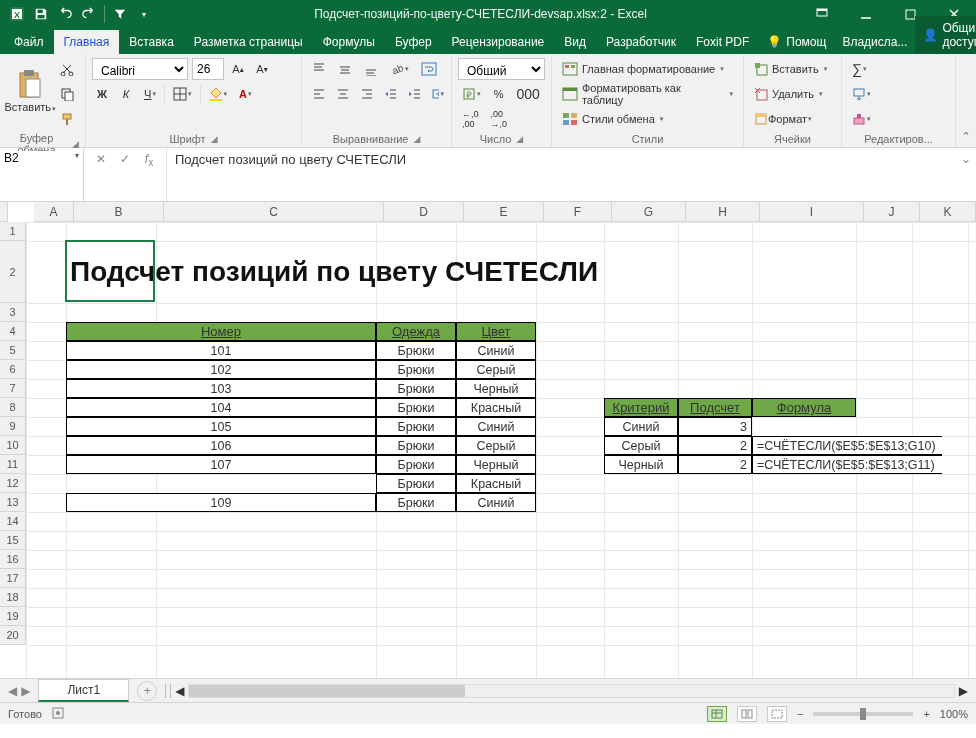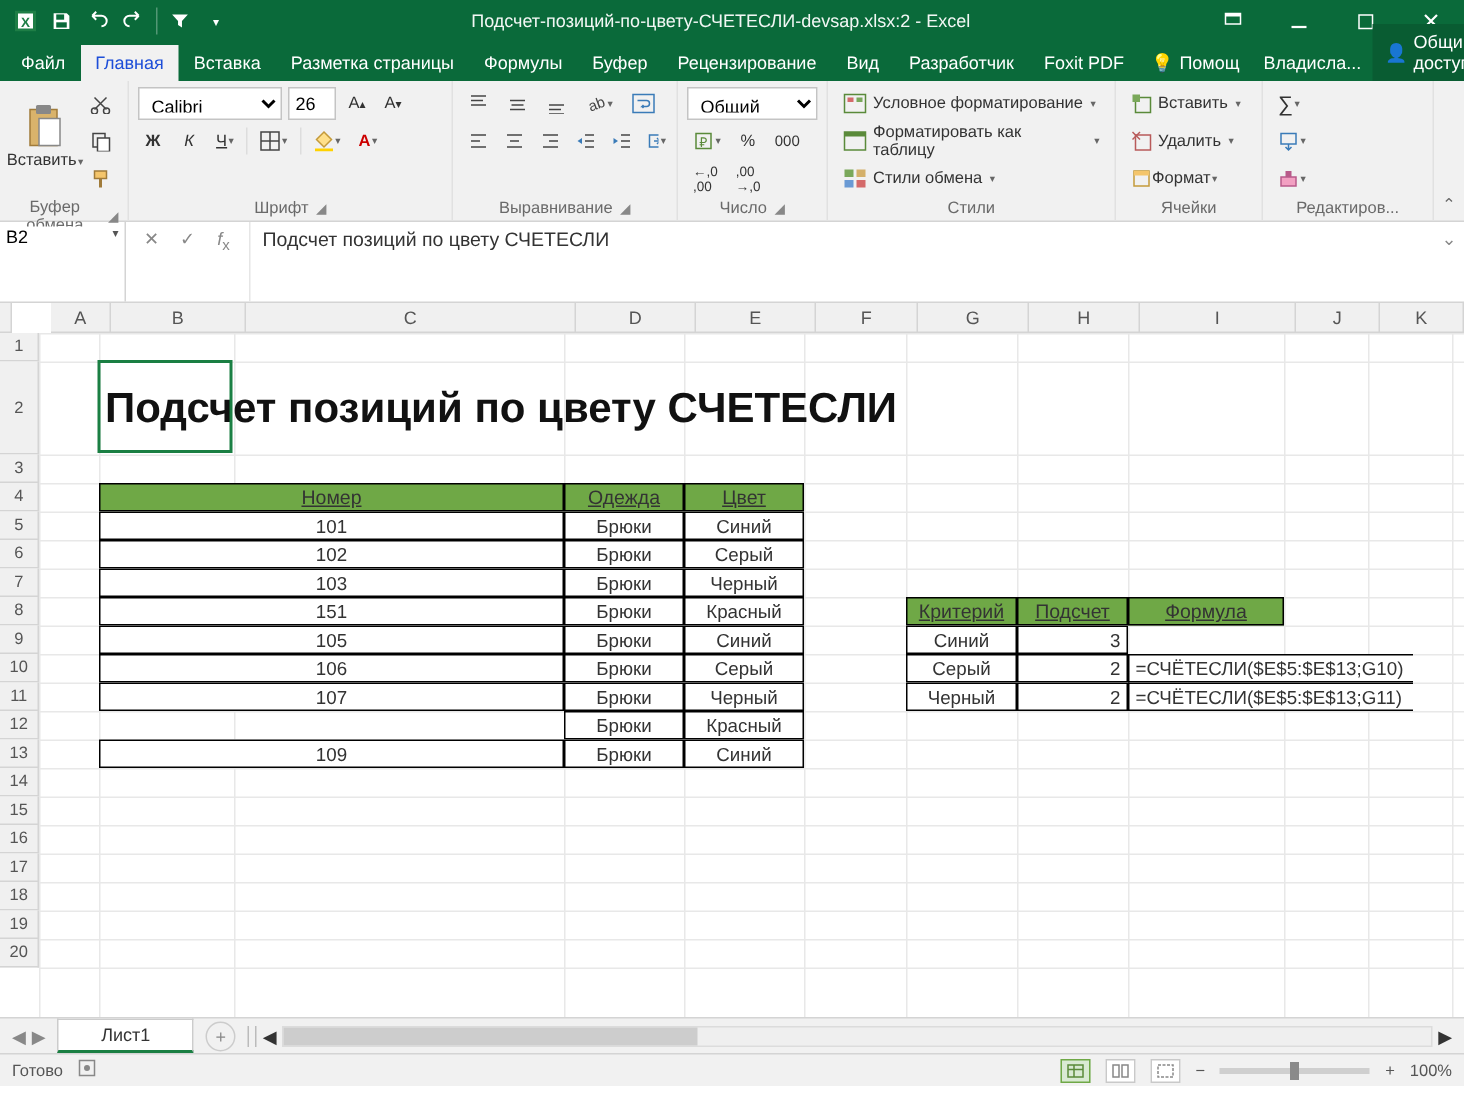--- a/index.html
+++ b/index.html
@@ -347,21 +347,21 @@
           <select class="font" style="width:90px"><option>Общий</option></select>
         </div>
       <div class="row">
         <div class="rbtn carets">
             <svg width="14" height="14">
               <rect x="2" y="2" width="10" height="10" fill="none" stroke="#5a8a3a"></rect>
               <text x="7" y="11" text-anchor="middle" font-size="9" fill="#5a8a3a">₽</text>
             </svg>
           </div>
         <div class="rbtn">%</div>
-        <div class="rbtn" style="font-size:10px">000</div>
+        <div class="rbtn" style="font-size:14px">000</div>
       </div>
       <div class="row">
         <div class="rbtn" style="font-size:9px">←,0<br>,00</div>
         <div class="rbtn" style="font-size:9px">,00<br>→,0</div>
       </div>
     </div>
     <div class="gl">
         <span>Число</span>
         <span class="launcher">◢</span>
       </div>
@@ -369,21 +369,21 @@
 
   <div class="rgroup" style="width:192px">
     <div class="rows3">
       <div class="row">
           <div class="rbtn carets" style="gap:4px">
             <svg width="16" height="14">
               <rect x="1" y="1" width="14" height="12" fill="none" stroke="#5a8a3a"></rect>
               <rect x="3" y="3" width="4" height="3" fill="#d46a6a"></rect>
               <rect x="9" y="3" width="4" height="3" fill="#7aa85a"></rect>
             </svg>
-            <span>Условное форматирование</span>
+            <span>Главная форматирование</span>
           </div>
         </div>
       <div class="row">
           <div class="rbtn carets" style="gap:4px">
             <svg width="16" height="14">
               <rect x="1" y="1" width="14" height="12" fill="none" stroke="#5a8a3a"></rect>
               <rect x="1" y="1" width="14" height="3" fill="#5a8a3a"></rect>
             </svg>
             <span>Форматировать как таблицу</span>
           </div>
@@ -568,21 +568,21 @@
         <div class="val hdrcell" style="left: 430px; top: 100px; width: 80px; height: 19px;">Цвет</div>
         <div class="val datacell" style="left: 40px; top: 119px; width: 310px; height: 19px; text-align: center;">101</div>
         <div class="val datacell" style="left: 350px; top: 119px; width: 80px; height: 19px;">Брюки</div>
         <div class="val datacell" style="left: 430px; top: 119px; width: 80px; height: 19px;">Синий</div>
         <div class="val datacell" style="left: 40px; top: 138px; width: 310px; height: 19px;">102</div>
         <div class="val datacell" style="left: 350px; top: 138px; width: 80px; height: 19px;">Брюки</div>
         <div class="val datacell" style="left: 430px; top: 138px; width: 80px; height: 19px;">Серый</div>
         <div class="val datacell" style="left: 40px; top: 157px; width: 310px; height: 19px;">103</div>
         <div class="val datacell" style="left: 350px; top: 157px; width: 80px; height: 19px;">Брюки</div>
         <div class="val datacell" style="left: 430px; top: 157px; width: 80px; height: 19px;">Черный</div>
-        <div class="val datacell" style="left: 40px; top: 176px; width: 310px; height: 19px;">151</div>
+        <div class="val datacell" style="left: 40px; top: 176px; width: 310px; height: 19px;">104</div>
         <div class="val datacell" style="left: 350px; top: 176px; width: 80px; height: 19px;">Брюки</div>
         <div class="val datacell" style="left: 430px; top: 176px; width: 80px; height: 19px;">Красный</div>
         <div class="val datacell" style="left: 40px; top: 195px; width: 310px; height: 19px;">105</div>
         <div class="val datacell" style="left: 350px; top: 195px; width: 80px; height: 19px;">Брюки</div>
         <div class="val datacell" style="left: 430px; top: 195px; width: 80px; height: 19px;">Синий</div>
         <div class="val datacell" style="left: 40px; top: 214px; width: 310px; height: 19px;">106</div>
         <div class="val datacell" style="left: 350px; top: 214px; width: 80px; height: 19px;">Брюки</div>
         <div class="val datacell" style="left: 430px; top: 214px; width: 80px; height: 19px;">Серый</div>
         <div class="val datacell" style="left: 40px; top: 233px; width: 310px; height: 19px;">107</div>
         <div class="val datacell" style="left: 350px; top: 233px; width: 80px; height: 19px;">Брюки</div>

